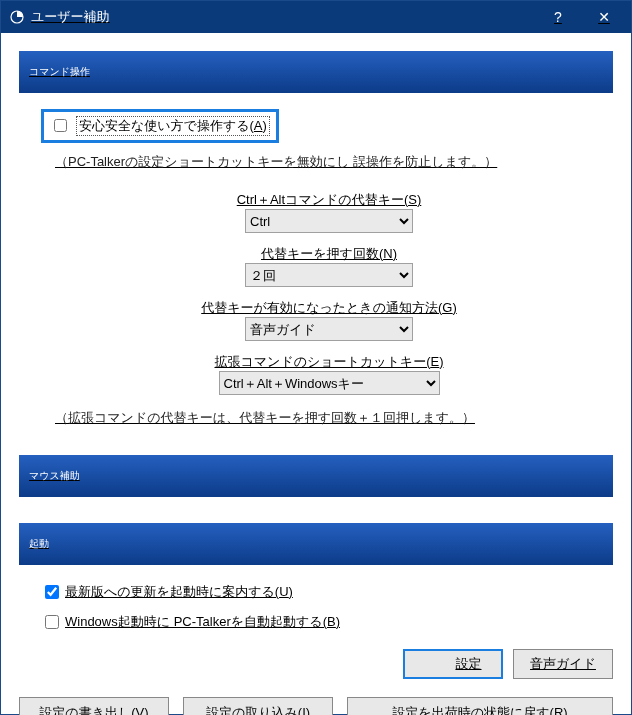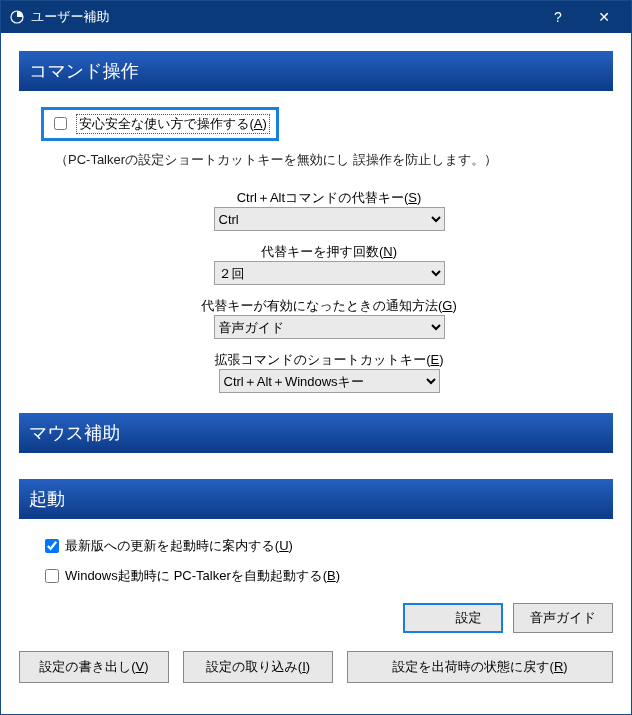--- a/index.html
+++ b/index.html
@@ -10,20 +10,21 @@
     background: #f0f0f0;
     color: #000;
   }
   .window {
     width: 632px;
     height: 715px;
     background: #fff;
     border: 1px solid #1a4a8a;
     display: flex;
     flex-direction: column;
+    text-decoration: underline;
   }
   .titlebar {
     height: 32px;
     background: #0a3a7a;
     color: #fff;
     display: flex;
     align-items: center;
     padding: 0 4px 0 8px;
   }
   .titlebar-icon {
@@ -47,33 +48,33 @@
   }
   .content {
     flex: 1;
     padding: 18px 18px 14px 18px;
     display: flex;
     flex-direction: column;
   }
   .section-header {
     background: linear-gradient(to bottom, #2560c0 0%, #0c3b88 100%);
     color: #fff;
-    padding: 8px 10px;
-    font-size: 18px;
+    padding: 14px 10px;
+    font-size: 10px;
     margin-bottom: 12px;
   }
   .row {
     display: flex;
     align-items: center;
     padding: 6px 0 6px 26px;
     min-height: 30px;
     flex-direction: column;
   }
   .row-label { flex: 1; }
-  .row-control { width: 231px; }
+  .row-control { width: 168px; }
   .row-control select {
     width: 100%;
     height: 24px;
     font-family: inherit;
     font-size: 13px;
     border: 1px solid #a0a0a0;
     background: #eaeaea;
   }
   .row-control.wide { width: 221px; }
   .checkbox-row {
@@ -190,20 +191,21 @@
       </div>
     </div>
 
     <div class="row">
       <div class="row-label"><span id="extkey-lbl">拡張コマンドのショートカットキー(<span class="ul">E</span>)</span></div>
       <div class="row-control wide">
         <select id="sel-extkey"><option>Ctrl＋Alt＋Windowsキー</option></select>
       </div>
     </div>
 
+    <div class="helptext">（拡張コマンドの代替キーは、代替キーを押す回数＋１回押します。）</div>
 
     <div class="section-gap"></div>
 
     <div class="section-header">マウス補助</div>
 
     <div class="section-gap"></div>
 
     <div class="section-header">起動</div>
     <div class="checkbox-row">
       <input type="checkbox" id="cb-update" checked="" style="">

